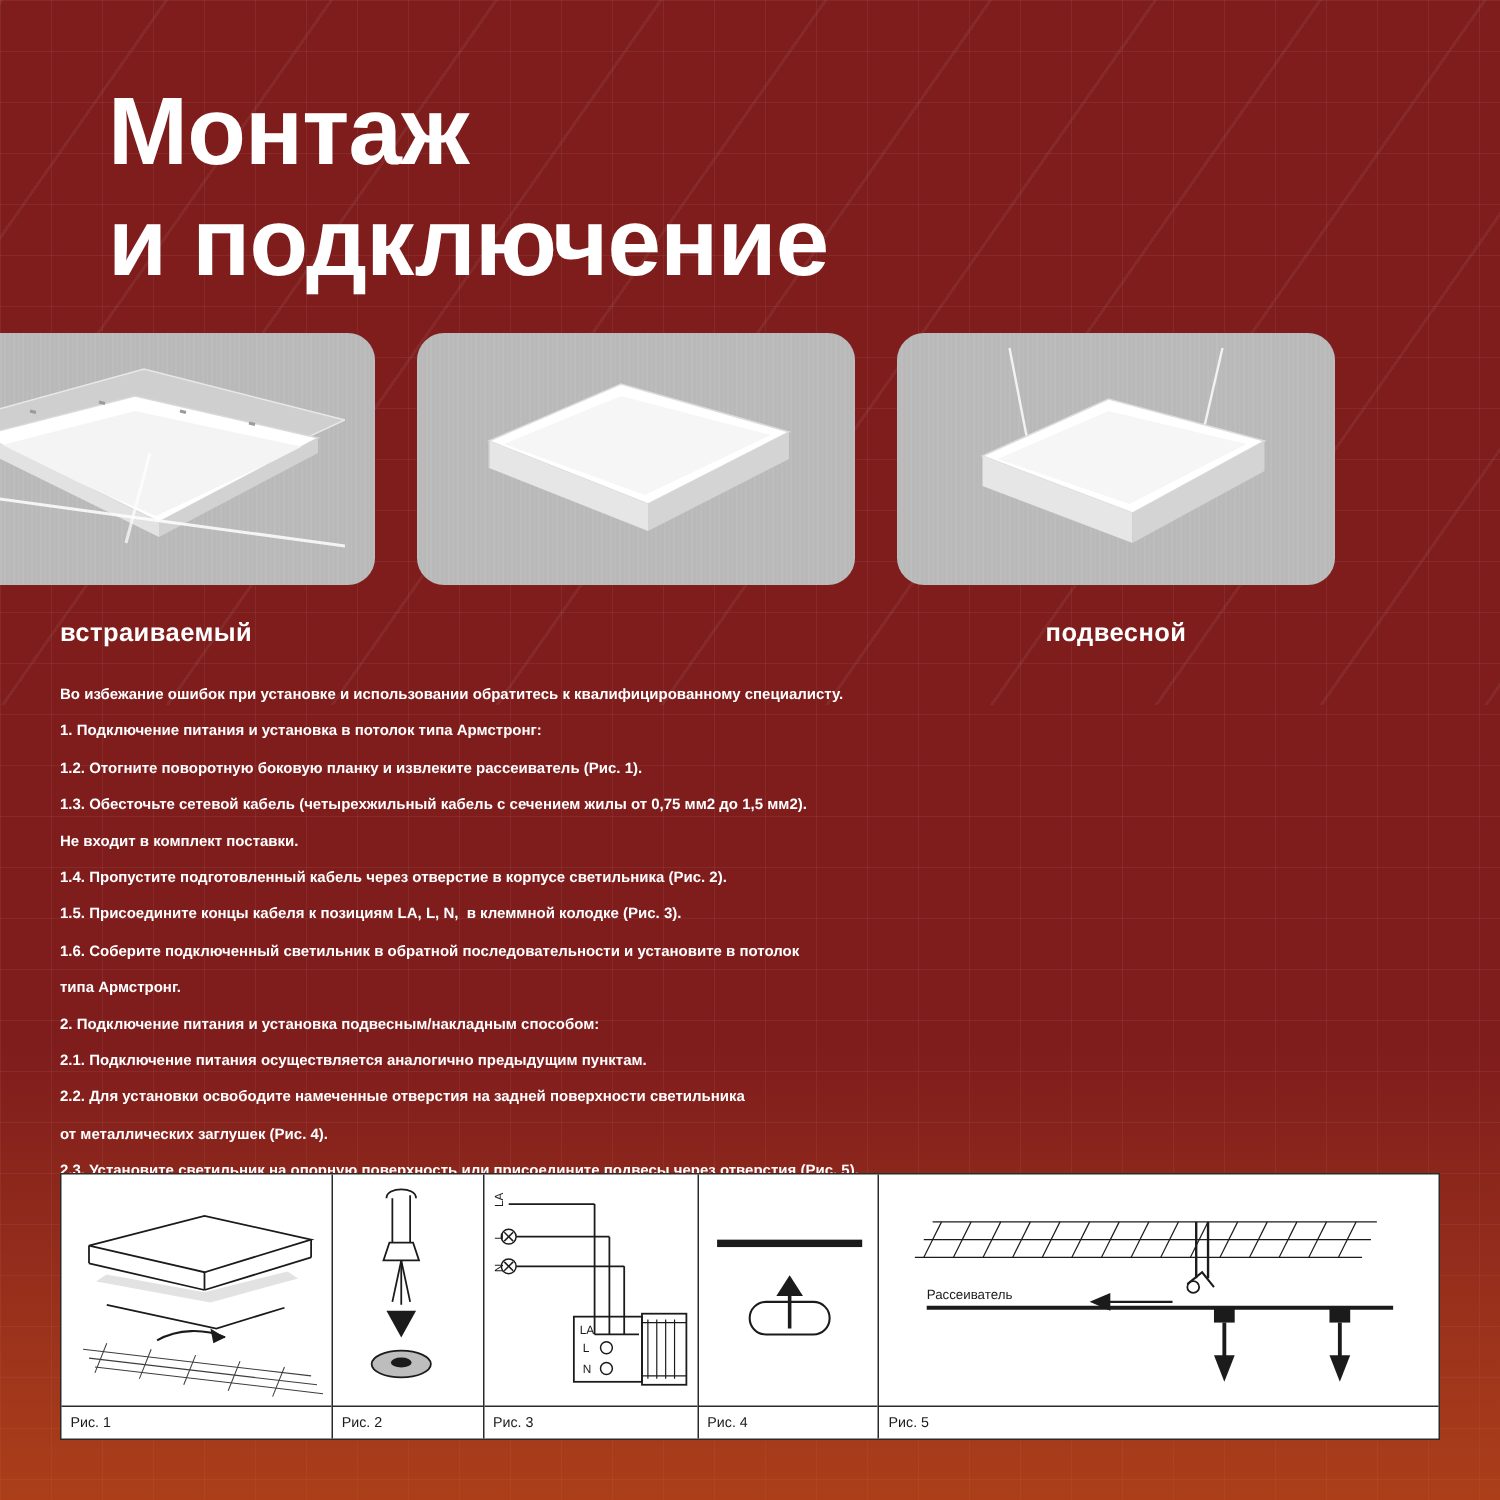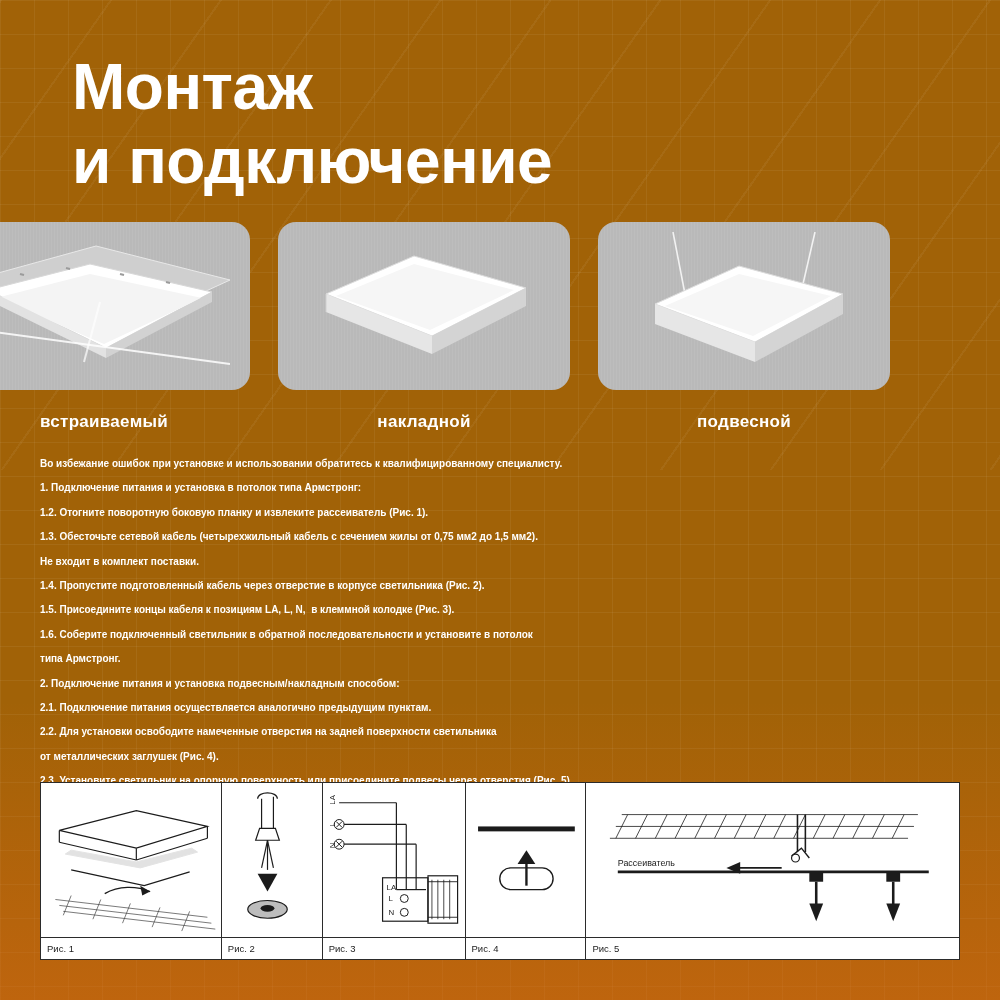--- a/index.html
+++ b/index.html
@@ -5,21 +5,21 @@
   * { box-sizing: border-box; margin: 0; padding: 0; }
   html, body {
     width: 1000px; height: 1000px;
     font-family: "Liberation Sans", sans-serif;
     background: #ffffff;
     overflow: hidden;
   }
   .page {
     position: relative;
     width: 1000px; height: 1000px;
-    background: #a16207;
+    background: #7f1d1d;
     overflow: hidden;
   }
   
   .bg-pattern {
     position: absolute; inset: 0;
     background-image:
       linear-gradient(to right, rgba(255,255,255,0.055) 1px, transparent 1px),
       linear-gradient(to bottom, rgba(255,255,255,0.055) 1px, transparent 1px);
     background-size: 34px 34px;
     pointer-events: none;
@@ -163,21 +163,20 @@
         <div class="grain"></div>
         <svg class="panel-b" viewBox="0 0 215 118">
           <polygon points="8,44 96,6 208,38 114,86" fill="#ffffff"></polygon>
           <polygon points="8,44 96,6 208,38 114,86" fill="none" stroke="#dcdcdc" stroke-width="1"></polygon>
           <polygon points="18,46 96,14 196,40 112,80" fill="#f6f6f6"></polygon>
           <polygon points="8,44 8,62 114,104 114,86" fill="#e6e6e6"></polygon>
           <polygon points="114,86 114,104 208,56 208,38" fill="#d4d4d4"></polygon>
           <line x1="8" y1="44" x2="8" y2="62" stroke="#cfcfcf" stroke-width="1"></line>
         </svg>
       </div>
-      <div class="card-label">накладной</div>
     </div>
 
     <div class="card-wrap">
       <div class="card">
         <div class="grain"></div>
         <svg class="panel-c" viewBox="0 0 210 150">
           <line x1="30" y1="0" x2="42" y2="62" stroke="#f2f2f2" stroke-width="1.6"></line>
           <line x1="172" y1="0" x2="160" y2="52" stroke="#f2f2f2" stroke-width="1.6"></line>
           <polygon points="12,72 96,34 200,62 112,110" fill="#ffffff"></polygon>
           <polygon points="12,72 96,34 200,62 112,110" fill="none" stroke="#dcdcdc" stroke-width="1"></polygon>

